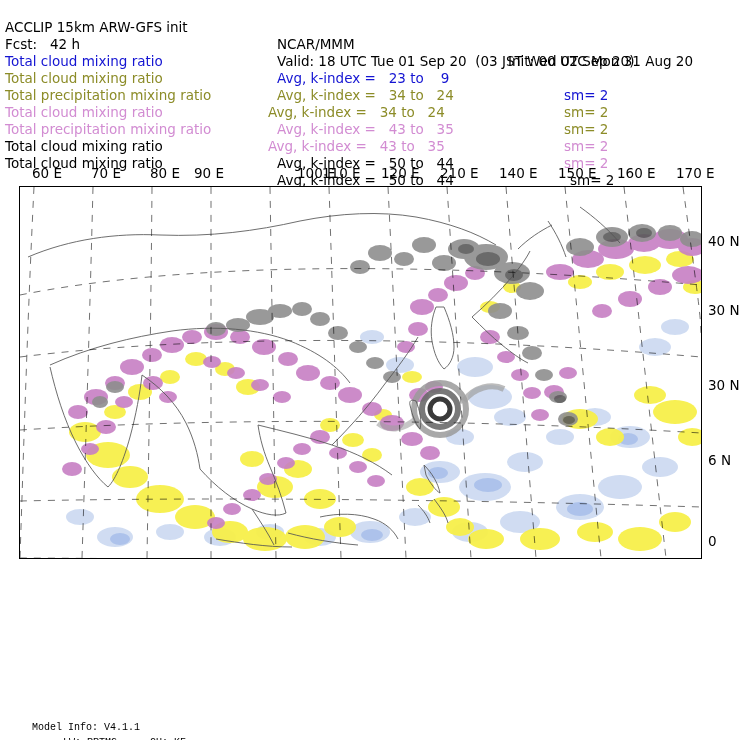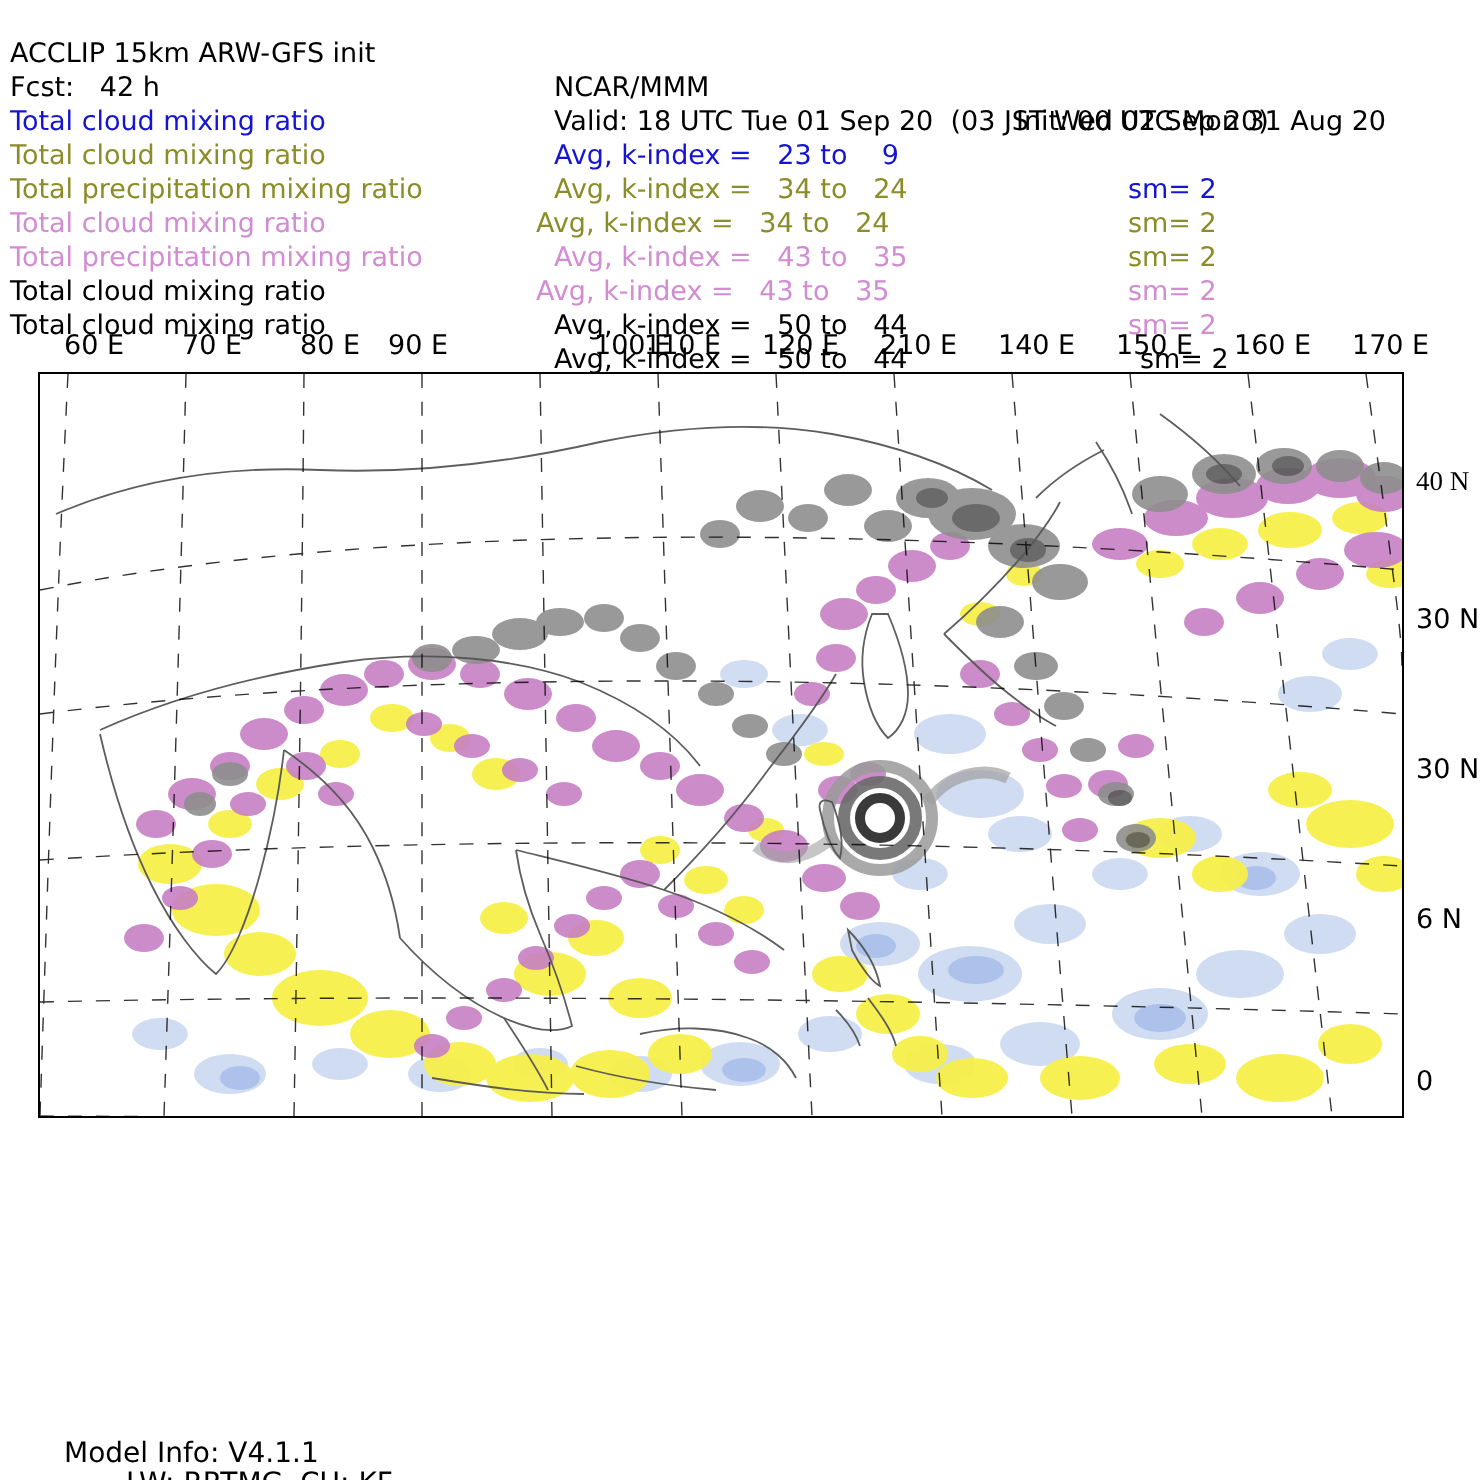--- a/index.html
+++ b/index.html
@@ -91,22 +91,23 @@
   }
   .map-inner svg { display: block; }
 
   
   .footer {
     position: absolute;
     left: 0;
     top: 705px;
     width: 740px;
     height: 35px;
-    font-size: 14px;
+    font-size: 10px;
     line-height: 15px;
+    font-family: Liberation Mono, monospace;
   }
   .frow {
     position: absolute;
     left: 0;
     width: 740px;
     white-space: pre;
     text-align: left;
   }
   .frow span { position: absolute; }
 </style>
@@ -182,21 +183,21 @@
       <span style="left:322px; top:2px;">110 E</span>
       <span style="left:381px; top:2px;">120 E</span>
       <span style="left:440px; top:2px;">210 E</span>
       <span style="left:499px; top:2px;text-align:center;">140 E</span>
       <span style="left:558px; top:2px;">150 E</span>
       <span style="left:617px; top:2px;">160 E</span>
       <span style="left:676px; top:2px;">170 E</span>
     </div>
 
     <div class="axis-right">
-      <span style="left:8px; top:70px;font-family:Liberation Serif, serif;">40 N</span>
+      <span style="left:8px; top:70px;">40 N</span>
       <span style="left:8px; top:139px;">30 N</span>
       <span style="left:8px; top:214px;">30 N</span>
       <span style="left:8px; top:289px;">6 N</span>
       <span style="left:8px; top:370px;">0</span>
     </div>
 
     <div class="map-frame">
       <div class="map-inner">
         <svg width="681" height="371" viewBox="0 0 681 371" xmlns="http://www.w3.org/2000/svg">
 

